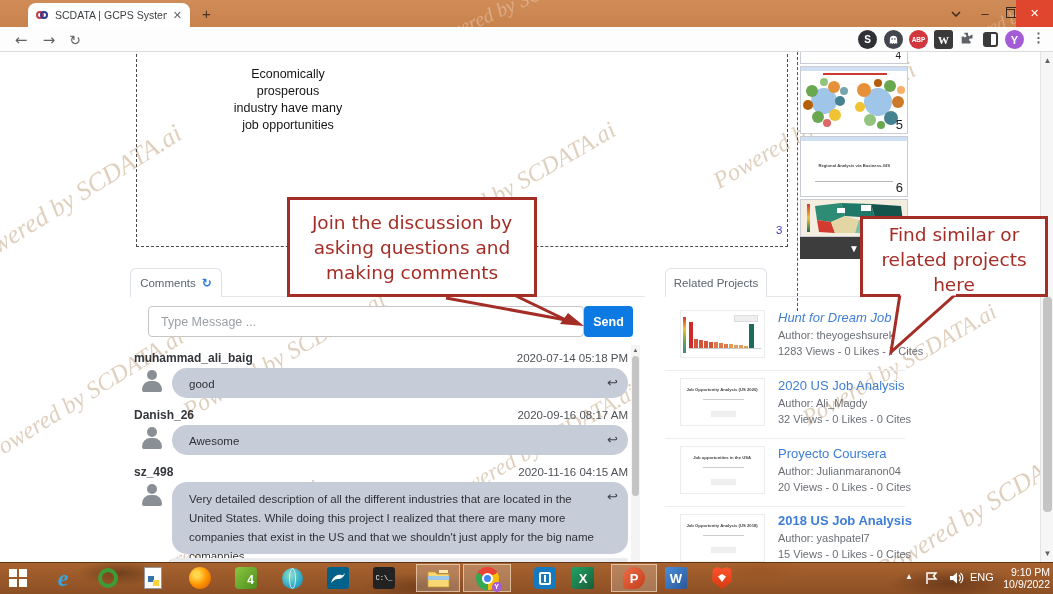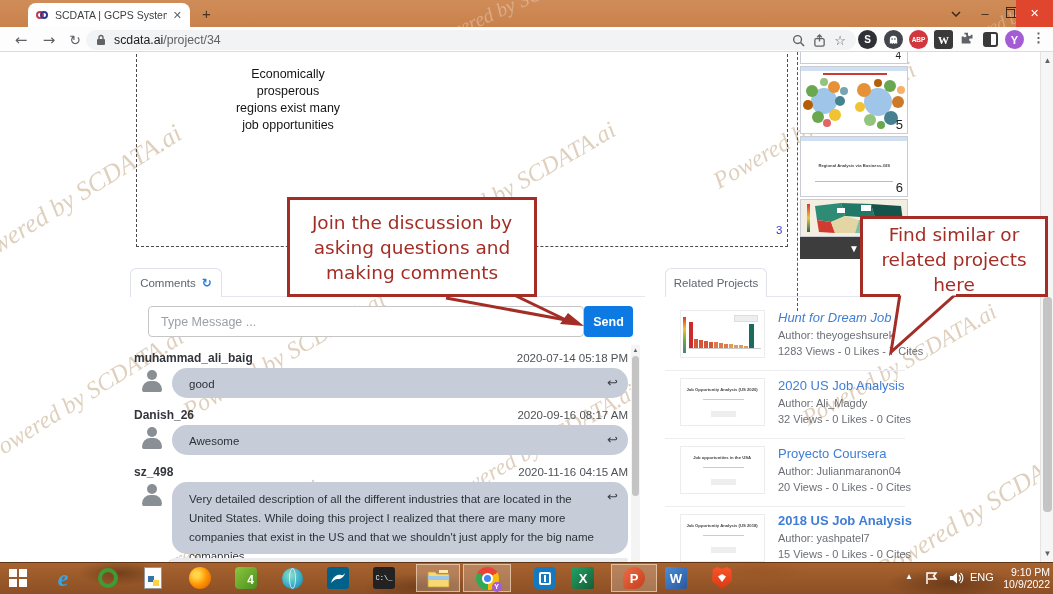--- a/index.html
+++ b/index.html
@@ -128,38 +128,20 @@
   <div class="abs winbtn" style="left:972px; width:26px; font-size:13px;">–</div>
   <div class="abs winbtn" style="left:997px; width:26px;">
       <span class="restore"></span>
     </div>
   <div class="abs winbtn close-btn" style="left:1016px; width:37px; font-size:11px;">✕</div>
 
   <div class="abs toolbar"></div>
   <div class="abs nav-ic glyph" style="left:10px;">←</div>
   <div class="abs nav-ic glyph" style="left:38px;">→</div>
   <div class="abs nav-ic glyph" style="left:64px; font-size:14px;">↻</div>
-  <div class="abs omnibox">
-    <svg width="10" height="12" viewBox="0 0 10 12">
-        <rect x="1" y="5" width="8" height="6" rx="1" fill="#5f6368"></rect>
-        <path d="M3 5V3.5a2 2 0 014 0V5" fill="none" stroke="#5f6368" stroke-width="1.4"></path>
-      </svg>
-    <span class="url"><span>scdata.ai</span><span class="path">/project/34</span></span>
-    <span style="flex:1;"></span>
-    <svg width="13" height="13" viewBox="0 0 14 14">
-        <circle cx="6" cy="6" r="4.2" fill="none" stroke="#5f6368" stroke-width="1.5"></circle>
-        <line x1="9.2" y1="9.2" x2="13" y2="13" stroke="#5f6368" stroke-width="1.6"></line>
-      </svg>
-    <svg width="13" height="13" viewBox="0 0 14 14">
-        <rect x="2" y="5" width="10" height="8" rx="1.5" fill="none" stroke="#5f6368" stroke-width="1.4"></rect>
-        <line x1="7" y1="1.5" x2="7" y2="8" stroke="#5f6368" stroke-width="1.4"></line>
-        <polyline points="4.5,3.5 7,1 9.5,3.5" fill="none" stroke="#5f6368" stroke-width="1.4"></polyline>
-      </svg>
-    <span class="glyph" style="color:#5f6368; font-size:13px;">☆</span>
-  </div>
   <div class="abs ext" style="left:858px; background:#2f3136; font-size:10px;">S</div>
   <div class="abs ext" style="left:884px; background:#43464c;">
     <svg width="11" height="11" viewBox="0 0 12 12">
         <path d="M2 11V6a4 4 0 018 0v5l-1.4-1.2L7.3 11 6 9.8 4.7 11 3.4 9.8 2 11z" fill="#fff"></path>
         <circle cx="4.5" cy="5.5" r="0.9" fill="#43464c"></circle>
         <circle cx="7.5" cy="5.5" r="0.9" fill="#43464c"></circle>
       </svg>
   </div>
   <div class="abs ext" style="left:909px; background:#d1373c; font-size:6.5px;">ABP</div>
   <div class="abs ext" style="left:934px; background:#3a3a3a; border-radius:3px; font-family:'Liberation Serif',serif; font-size:11px;">W</div>
@@ -182,21 +164,21 @@
     <span class="wm" style="left:120px; top:470px; font-size:22px; transform:rotate(-28deg);">Powered by SCDATA.ai</span>
     <span class="wm" style="left:400px; top:120px; font-size:24px; transform:rotate(-30deg);">Powered by SCDATA.ai</span>
     <span class="wm" style="left:430px; top:380px; font-size:23px; transform:rotate(-30deg);">Powered by SCDATA.ai</span>
     <span class="wm" style="left:700px; top:60px; font-size:24px; transform:rotate(-30deg);">Powered by SCDATA.ai</span>
     <span class="wm" style="left:790px; top:300px; font-size:23px; transform:rotate(-30deg);">Powered by SCDATA.ai</span>
     <span class="wm" style="left:860px; top:440px; font-size:26px; transform:rotate(-32deg);">Powered by SCDATA.ai</span>
 
     <div class="abs viewer"></div>
     <div class="abs vcol" style="left:214px; width:148px;">Economically
 prosperous
-regions exist many
+industry have many
 job opportunities</div>
     <div class="abs pagenum">3</div>
 
     <div class="abs thumbs">
       <div class="thumb" style="top:0; height:12px; border-top:none;">
         <span style="position:absolute; right:6px; top:-2px; font-size:10px; color:#222;">4</span>
       </div>
       <div class="thumb" style="top:14px; height:68px;">
         <div class="band"></div>
         <div style="position:absolute; left:22px; top:6px; width:64px; height:2px; background:#cc3b33;"></div>

